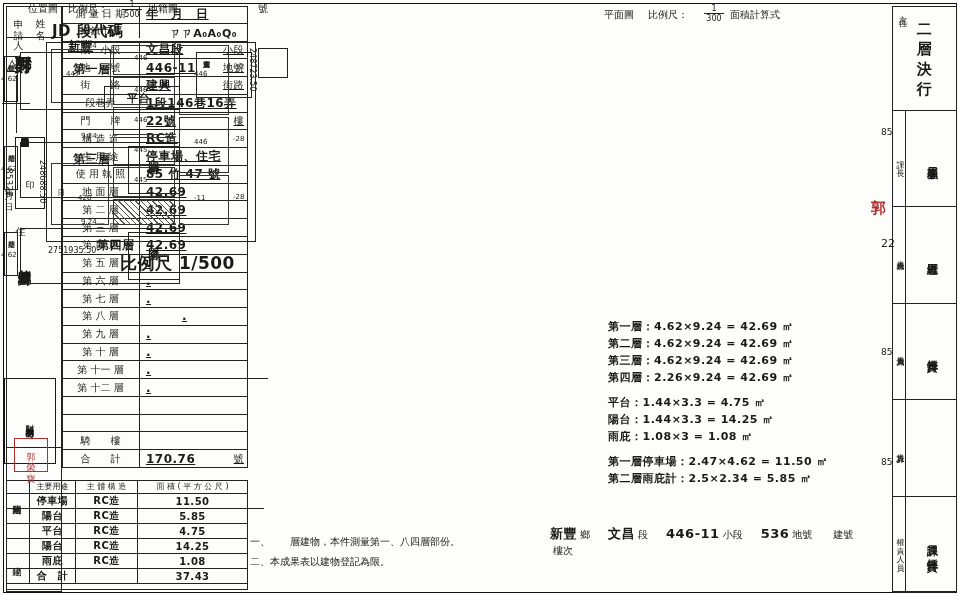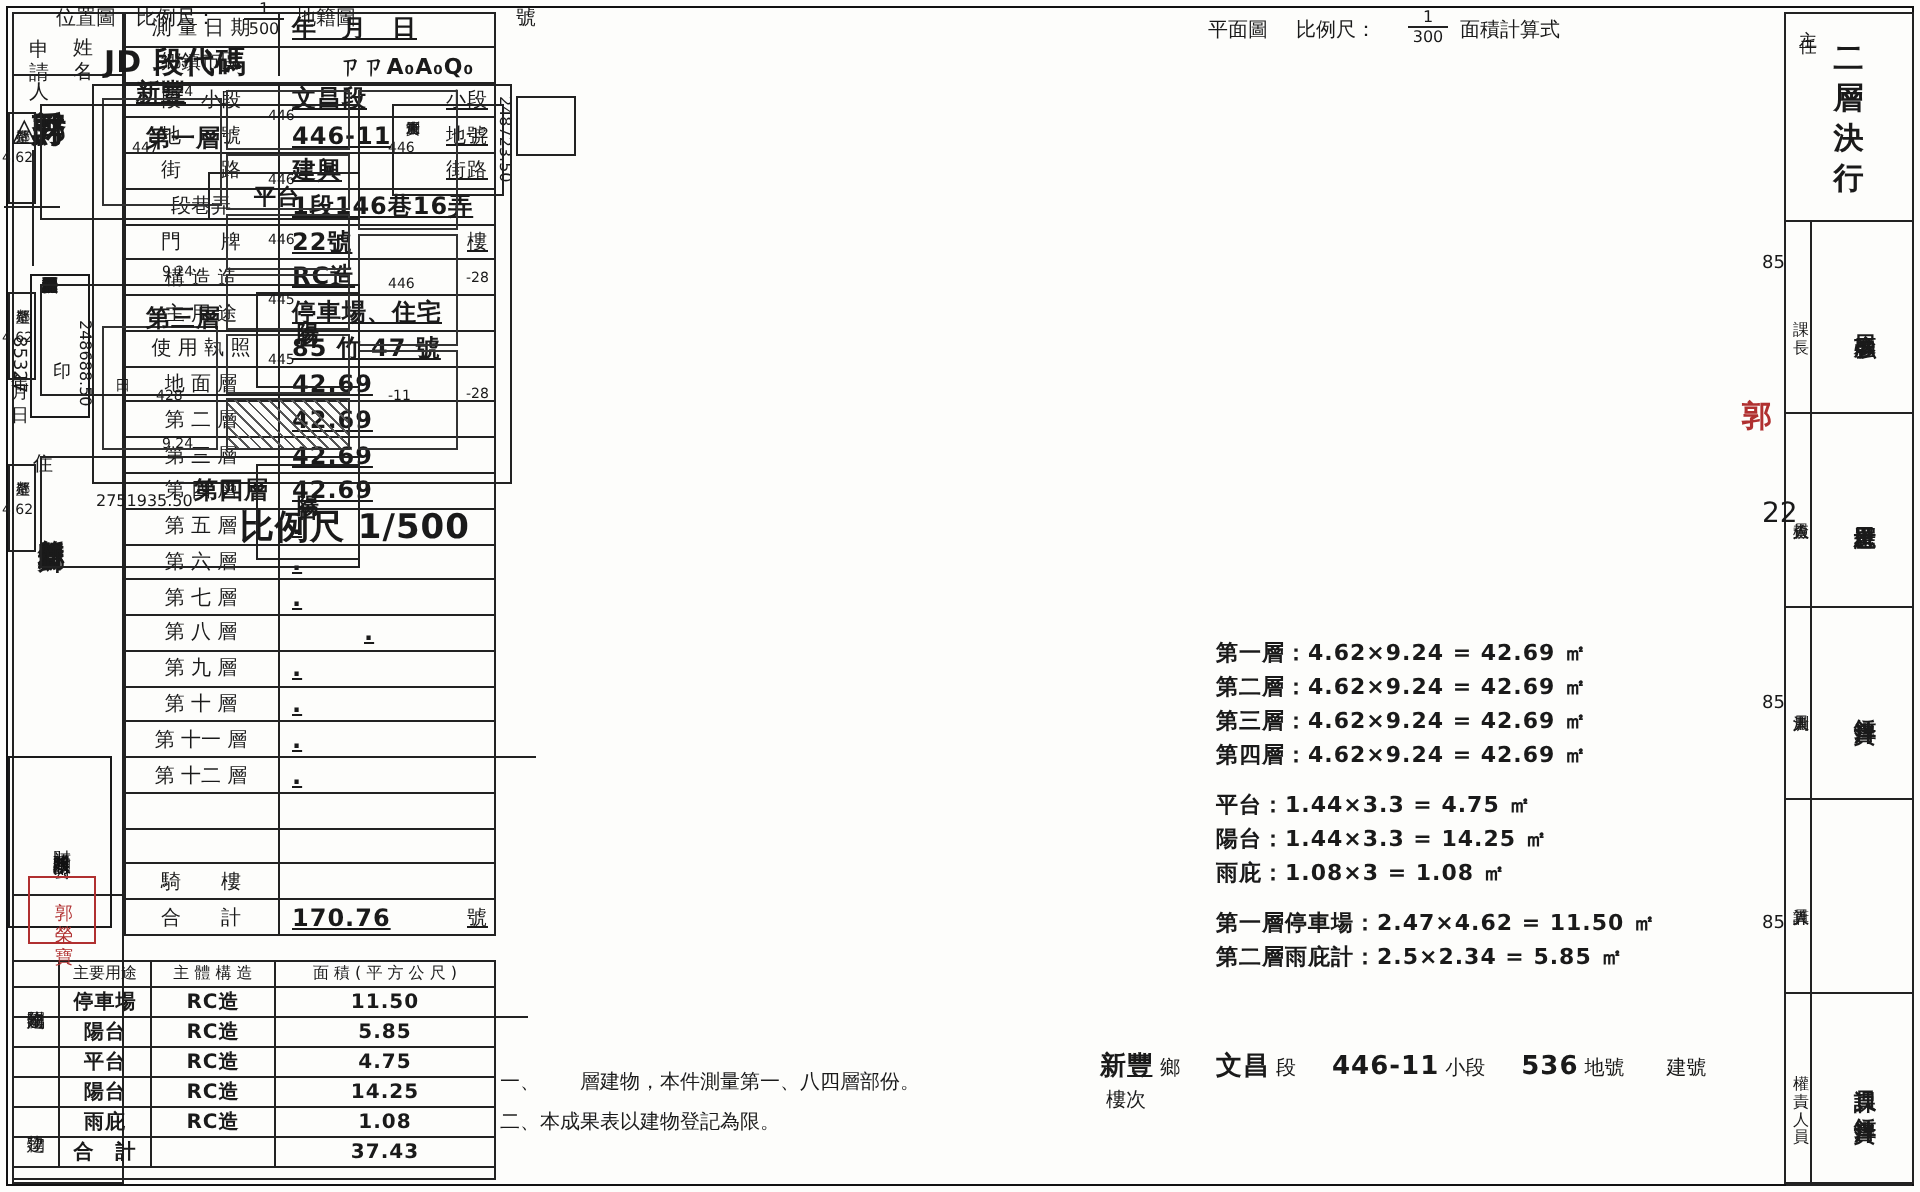--- a/index.html
+++ b/index.html
@@ -375,21 +375,21 @@
     </div>
     <div class="fl" style="left:4px;top:232px;width:14px;height:44px;">
       <div class="mini vtext" style="position:absolute;left:1px;top:2px;">造鄰壁</div>
     </div>
   </div>
 
   <div id="calcs" class="hand">
       <div>第一層：4.62×9.24 = 42.69 ㎡</div>
       <div>第二層：4.62×9.24 = 42.69 ㎡</div>
       <div>第三層：4.62×9.24 = 42.69 ㎡</div>
-      <div>第四層：4.62×9.24 = 42.69 ㎡</div>
+      <div>第四層：2.26×9.24 = 42.69 ㎡</div>
       <div style="height: 8px;"></div>
       <div>平台：1.44×3.3 = 4.75 ㎡</div>
       <div>陽台：1.44×3.3 = 14.25 ㎡</div>
       <div>雨庇：1.08×3 = 1.08 ㎡</div>
       <div style="height: 8px;"></div>
       <div>第一層停車場：2.47×4.62 = 11.50 ㎡</div>
       <div>第二層雨庇計：2.5×2.34 = 5.85 ㎡</div>
     </div>
 
   <div class="box" id="sig-col">
@@ -416,21 +416,21 @@
         </div>
         <div class="sig-cell" style="position: absolute; left: 0px; top: 393.2px; width: 100%; height: 96.4px; border-bottom: 1px solid rgb(34, 34, 34);">
           <div class="sig-k">計算人員</div>
           <div class="sig-v hand"></div>
         </div>
         <div class="sig-cell" style="position: absolute; left: 0px; top: 489.6px; width: 100%; height: 96.4px; border-bottom: 1px solid rgb(34, 34, 34);">
           <div class="sig-k">權 責 人 員</div>
           <div class="sig-v hand">課員 鍾泮貴</div>
         </div>
         <div style="position: absolute; left: -12px; top: 120px; font-size: 9px;">85</div>
-        <div style="position: absolute; left: -12px; top: 242px; font-size: 14px;">22</div>
+        <div style="position: absolute; left: -12px; top: 230px; font-size: 11px;">22</div>
         <div style="position: absolute; left: -12px; top: 340px; font-size: 9px;">85</div>
         <div style="position: absolute; left: -12px; top: 450px; font-size: 9px;">85</div>
         <div style="position: absolute; left: -22px; top: 192px; font-size: 15px; color: rgb(176, 48, 48); font-weight: 700;">郭</div>
       </div>
   </div>
   <div style="position:absolute;left:896px;top:8px;font-size:9px;writing-mode:vertical-rl;">主 任</div>
 
   <div id="footer">
     <div style="position:absolute;left:0;top:14px;">一、　　層建物，本件測量第一、八四層部份。</div>
     <div style="position:absolute;left:0;top:34px;">二、本成果表以建物登記為限。</div>

